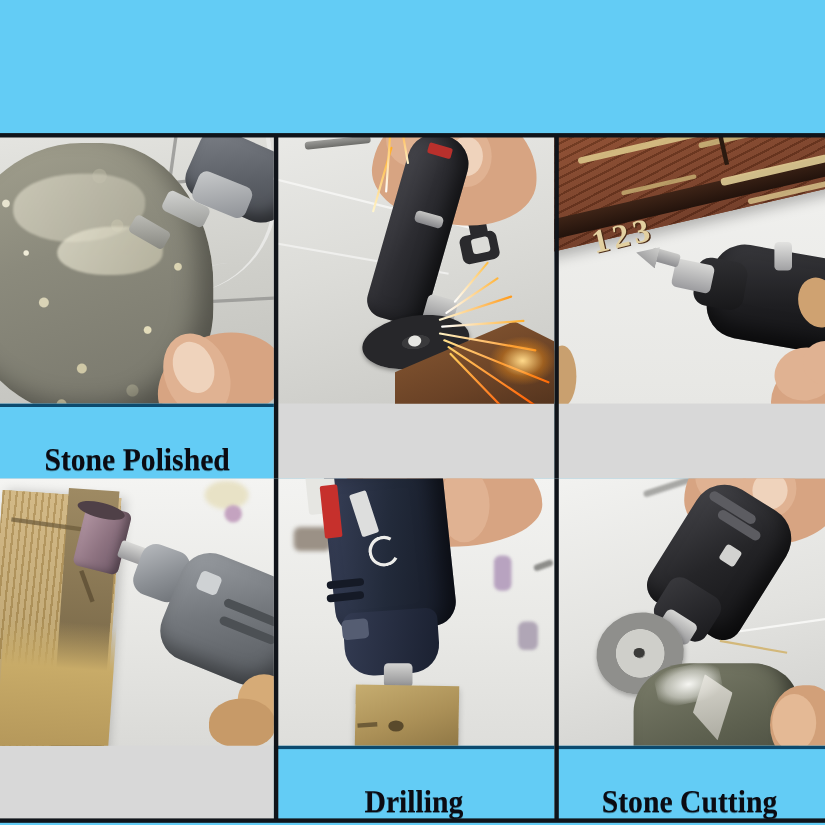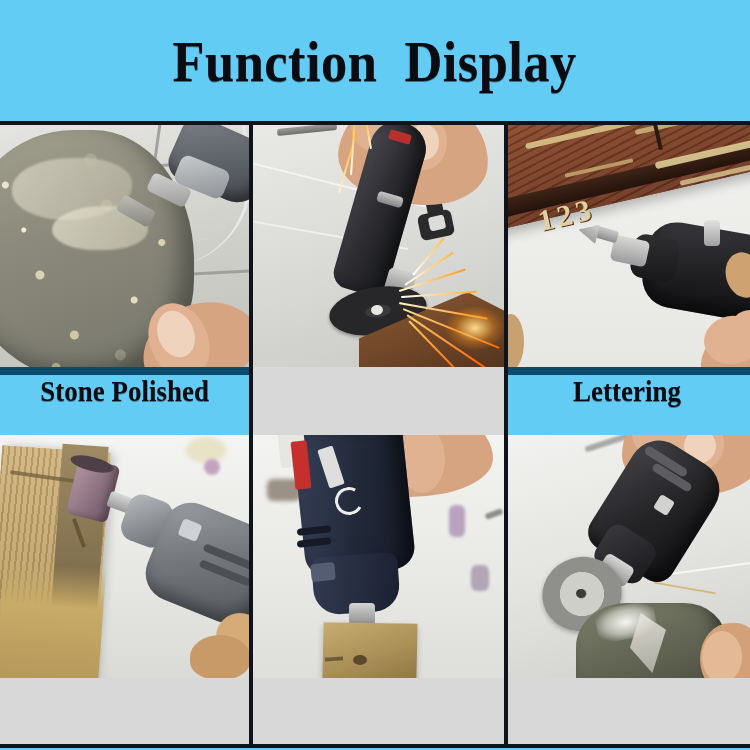--- a/index.html
+++ b/index.html
@@ -91,24 +91,24 @@
   .row2 .photo { height: 243px; }
 
   
   .caption {
     position: absolute;
     left: 0;
     bottom: 0;
     width: 100%;
     height: 68px;
     background: #63ccf5;
-    border-top: 8px solid #0c4a6e;
+    border-top: 3px solid #0c4a6e;
     box-sizing: border-box;
     display: flex;
-    align-items: flex-start;
+    align-items: flex-end;
     justify-content: center;
     z-index: 4;
   }
   .caption-text {
     font-family: "Liberation Serif", "DejaVu Serif", serif;
     font-weight: bold;
     font-size: 29px;
     color: #0b0b12;
     transform: scaleX(0.93);
     white-space: nowrap;
@@ -188,23 +188,20 @@
   .disc {
     position: absolute;
     border-radius: 50%;
   }
 </style>
 </head>
 <body>
 
 <div class="poster">
 
-  <div class="header">
-    <div class="header-title">Function  Display</div>
-  </div>
   <div class="hrule" style="top:121px;"></div>
 
   <div class="grid">
 
     <div class="row row1">
 
       <div class="cell c1">
         <div class="photo">
 
           <div class="bg-fill" style="background:linear-gradient(170deg,#e4e4e0 0%,#cfcfca 55%,#c2c2bd 100%);"></div>
@@ -305,23 +302,20 @@
 
           <div style="position:absolute;left:88px;top:104px;width:26px;height:12px;background:linear-gradient(180deg,#cacac8,#8d8d90);border-radius:3px;transform:rotate(16deg);"></div>
           <div style="position:absolute;left:74px;top:98px;width:20px;height:20px;background:linear-gradient(200deg,#d2d2d0,#8c8c8e);clip-path:polygon(0% 50%,100% 0%,100% 100%);transform:rotate(14deg);"></div>
 
           <div class="hand" style="left:196px;top:196px;width:120px;height:70px;transform:rotate(-6deg);"></div>
           <div class="finger" style="left:200px;top:192px;width:56px;height:48px;transform:rotate(-10deg);"></div>
           <div class="finger" style="left:226px;top:186px;width:40px;height:40px;"></div>
           <div style="position:absolute;left:222px;top:128px;width:36px;height:46px;background:#cfa271;border-radius:50%;transform:rotate(-16deg);"></div>
           <div style="position:absolute;left:-6px;top:190px;width:26px;height:56px;background:#c9a06f;border-radius:50%;"></div>
         </div>
-        <div class="caption">
-          <span class="caption-text">Lettering</span>
-        </div>
       </div>
     </div>
 
     <div class="row row2">
 
       <div class="cell c1">
         <div class="photo">
           <div class="bg-fill" style="background:linear-gradient(180deg,#f4f4f2 0%,#e6e6e3 60%,#dadad7 100%);"></div>
 
           <div style="position:absolute;left:186px;top:2px;width:40px;height:26px;background:#e8e2c6;border-radius:50%;filter:blur(2px);"></div>
@@ -373,20 +367,23 @@
           <div style="position:absolute;left:48px;top:104px;width:34px;height:7px;background:#151a26;border-radius:4px;transform:rotate(-6deg);"></div>
           <div style="position:absolute;left:62px;top:128px;width:24px;height:18px;background:#555d72;border-radius:4px;transform:rotate(-6deg);"></div>
 
           <div style="position:absolute;left:100px;top:168px;width:26px;height:22px;background:linear-gradient(#d4d4d2,#8e8e90);border-radius:4px;"></div>
           <div style="position:absolute;left:110px;top:186px;width:4px;height:44px;background:linear-gradient(#9a9a9c,#6c6c6e);"></div>
 
           <div style="position:absolute;left:74px;top:188px;width:94px;height:58px;background:linear-gradient(160deg,#c6ad70 0%,#ab9057 55%,#8e7644 100%);box-shadow:0 3px 6px rgba(0,0,0,0.22);transform:rotate(1deg);"></div>
           <div style="position:absolute;left:104px;top:220px;width:14px;height:10px;background:#5a4a2c;border-radius:50%;"></div>
           <div style="position:absolute;left:76px;top:222px;width:18px;height:4px;background:#6e5c38;transform:rotate(-4deg);"></div>
         </div>
+        <div class="caption">
+          <span class="caption-text">Drilling</span>
+        </div>
       </div>
 
       <div class="vdiv" style="left:504px;"></div>
 
       <div class="cell c3">
         <div class="photo">
           <div class="bg-fill" style="background:linear-gradient(165deg,#f2f2f0 0%,#e2e2df 55%,#cfcfcc 100%);"></div>
           <div style="position:absolute;left:150px;top:132px;width:120px;height:2px;background:#f6f6f4;transform:rotate(-8deg);"></div>
           <div style="position:absolute;left:80px;top:4px;width:50px;height:6px;background:#a8a8a5;border-radius:3px;transform:rotate(-18deg);filter:blur(1px);"></div>
 
@@ -406,18 +403,21 @@
           <div style="position:absolute;left:72px;top:154px;width:10px;height:9px;background:#3b3b39;border-radius:50%;"></div>
 
           <div style="position:absolute;left:72px;top:168px;width:150px;height:110px;background:linear-gradient(160deg,#7d7f6c 0%,#5d604f 55%,#43463a 100%);border-radius:34% 28% 18% 24% / 40% 34% 22% 26%;box-shadow:inset -10px -8px 16px rgba(0,0,0,0.45);"></div>
           <div style="position:absolute;left:92px;top:170px;width:60px;height:34px;background:radial-gradient(ellipse,#f6f6f2 0%,rgba(240,240,235,0.55) 50%,rgba(240,240,235,0) 80%);transform:rotate(-12deg);"></div>
           <div style="position:absolute;left:126px;top:178px;width:36px;height:60px;background:linear-gradient(170deg,#ebe9e2,#b9b7ae);clip-path:polygon(30% 0%,100% 28%,62% 100%,0% 58%);opacity:.85;"></div>
           <div style="position:absolute;left:150px;top:152px;width:62px;height:2px;background:#d3b87a;transform:rotate(10deg);"></div>
 
           <div style="position:absolute;left:196px;top:188px;width:60px;height:72px;background:#d2a079;border-radius:50% 40% 40% 50%;"></div>
           <div style="position:absolute;left:198px;top:196px;width:40px;height:52px;background:#e4b995;border-radius:50%;"></div>
         </div>
+        <div class="caption">
+          <span class="caption-text">Stone Cutting</span>
+        </div>
       </div>
     </div>
   </div>
 
   <div class="hrule" style="top:744px;"></div>
 </div>
 
 </body></html>

